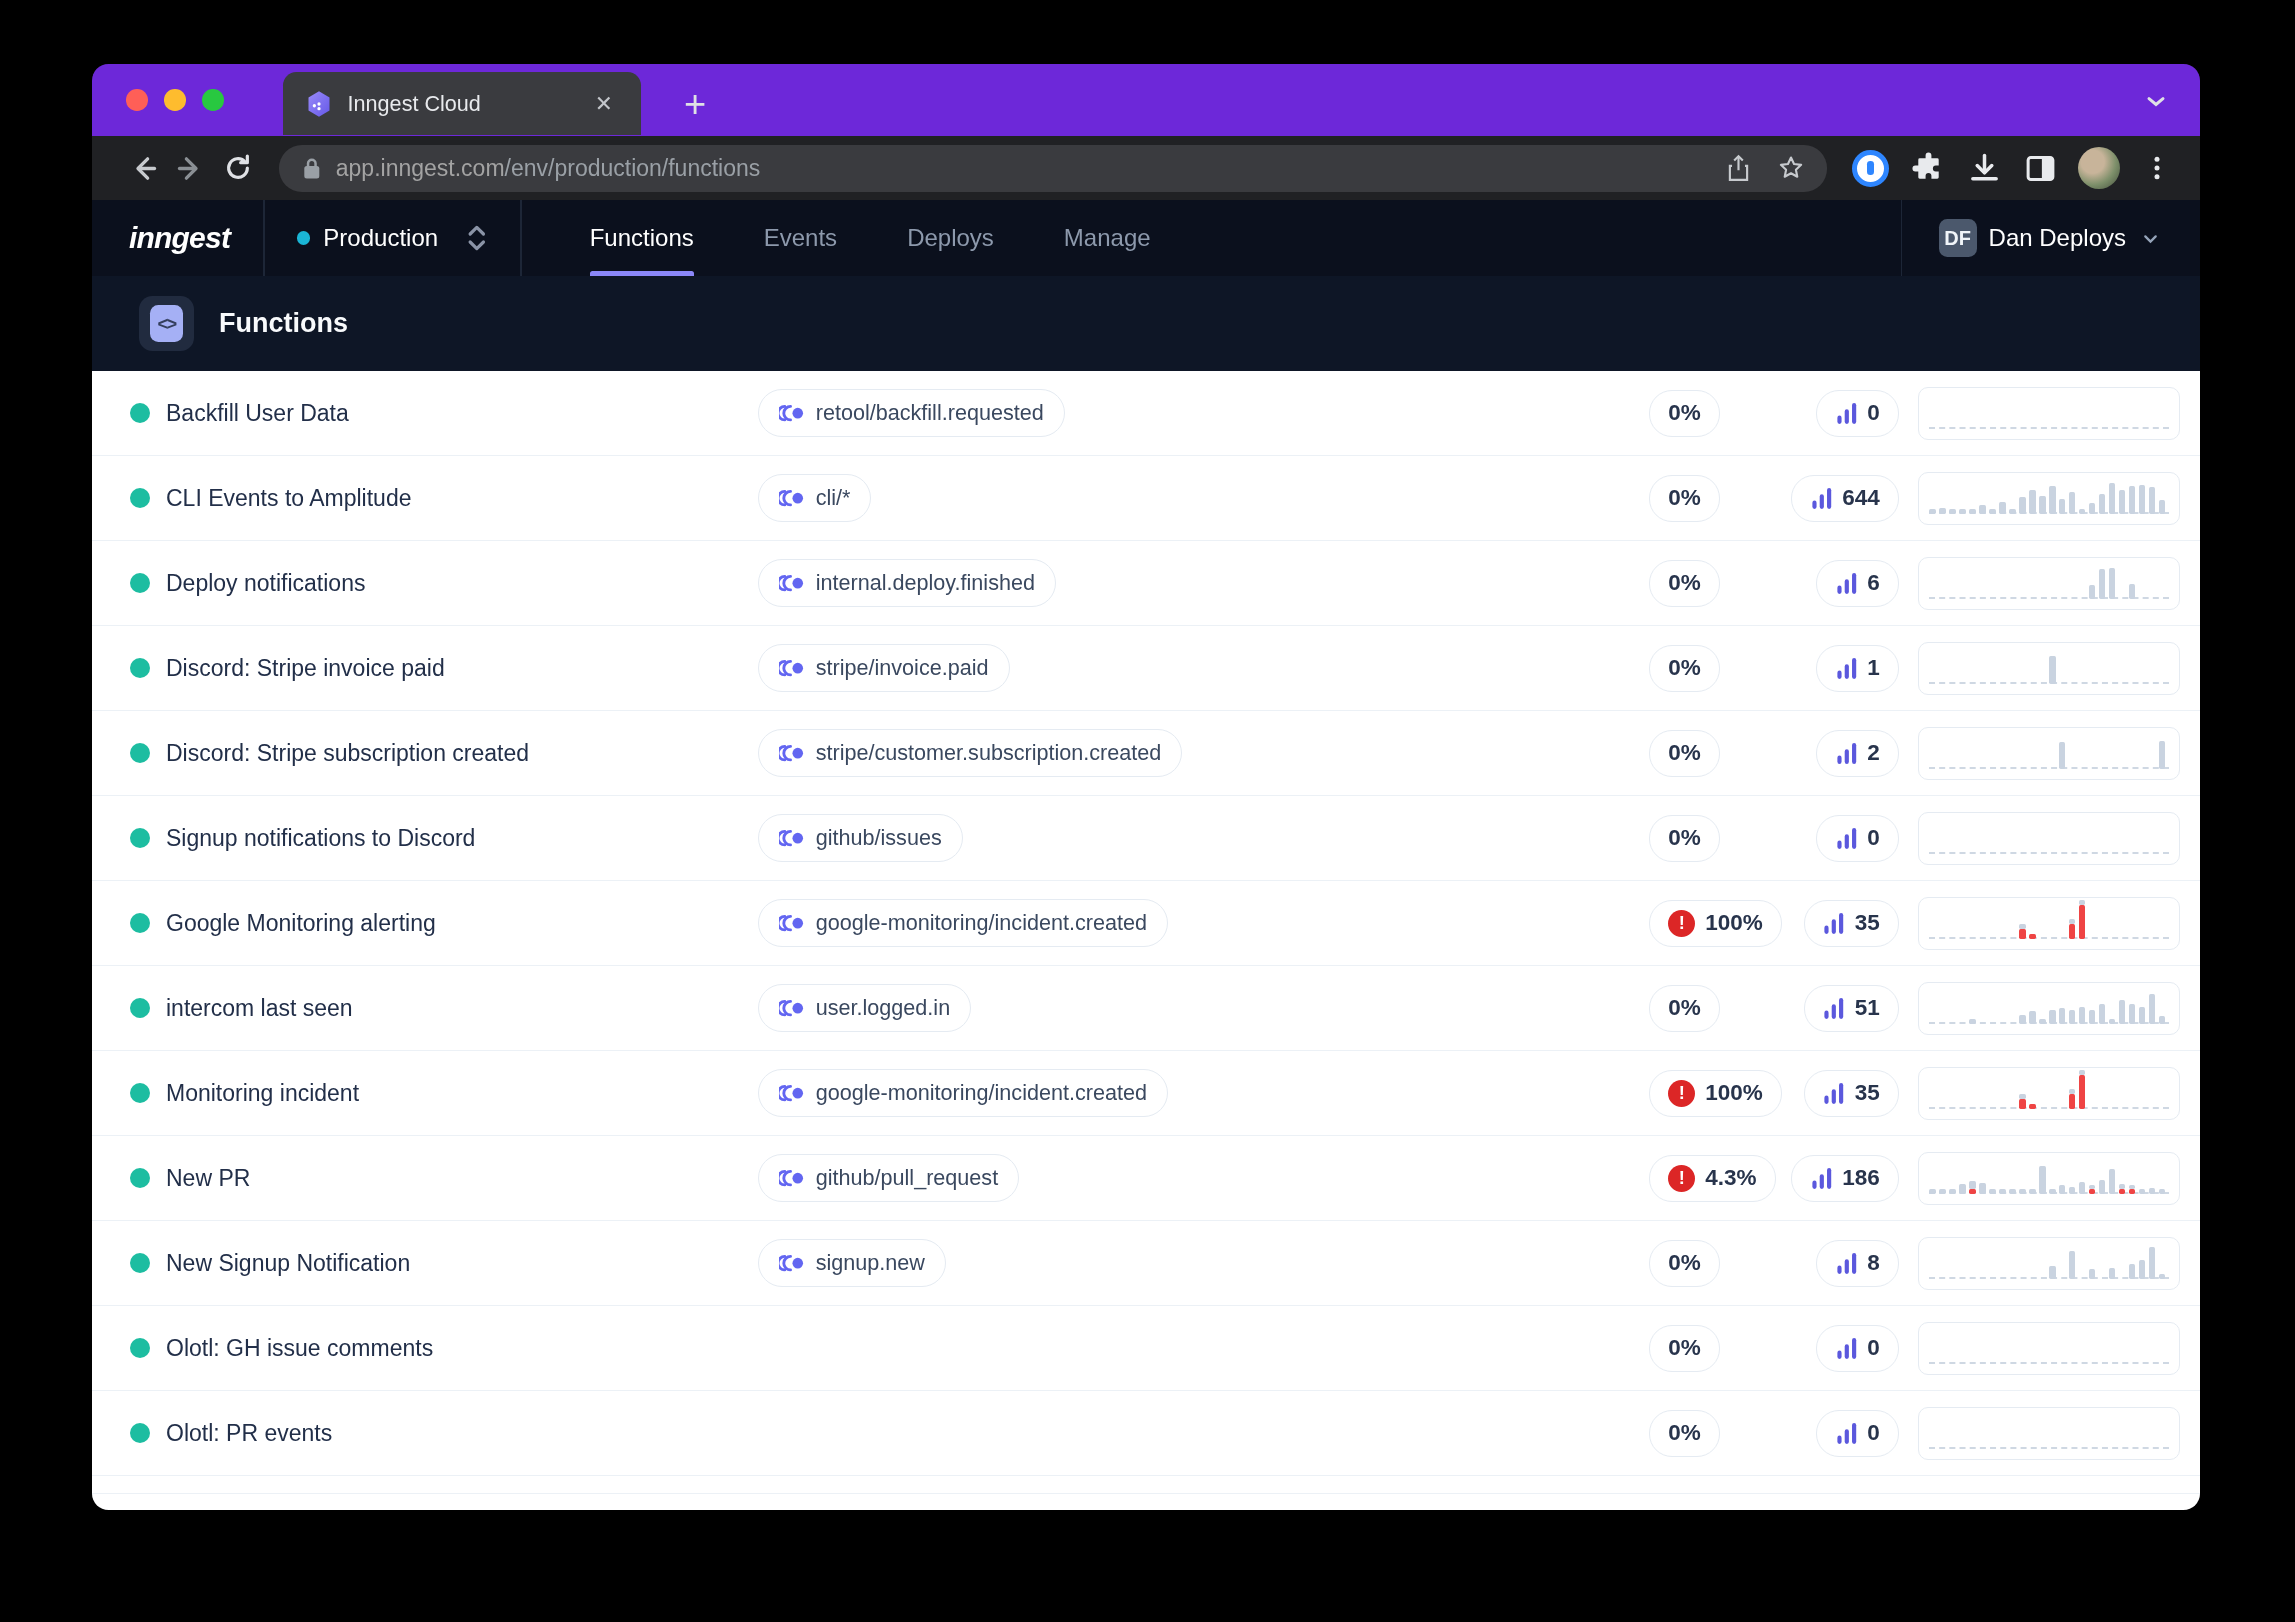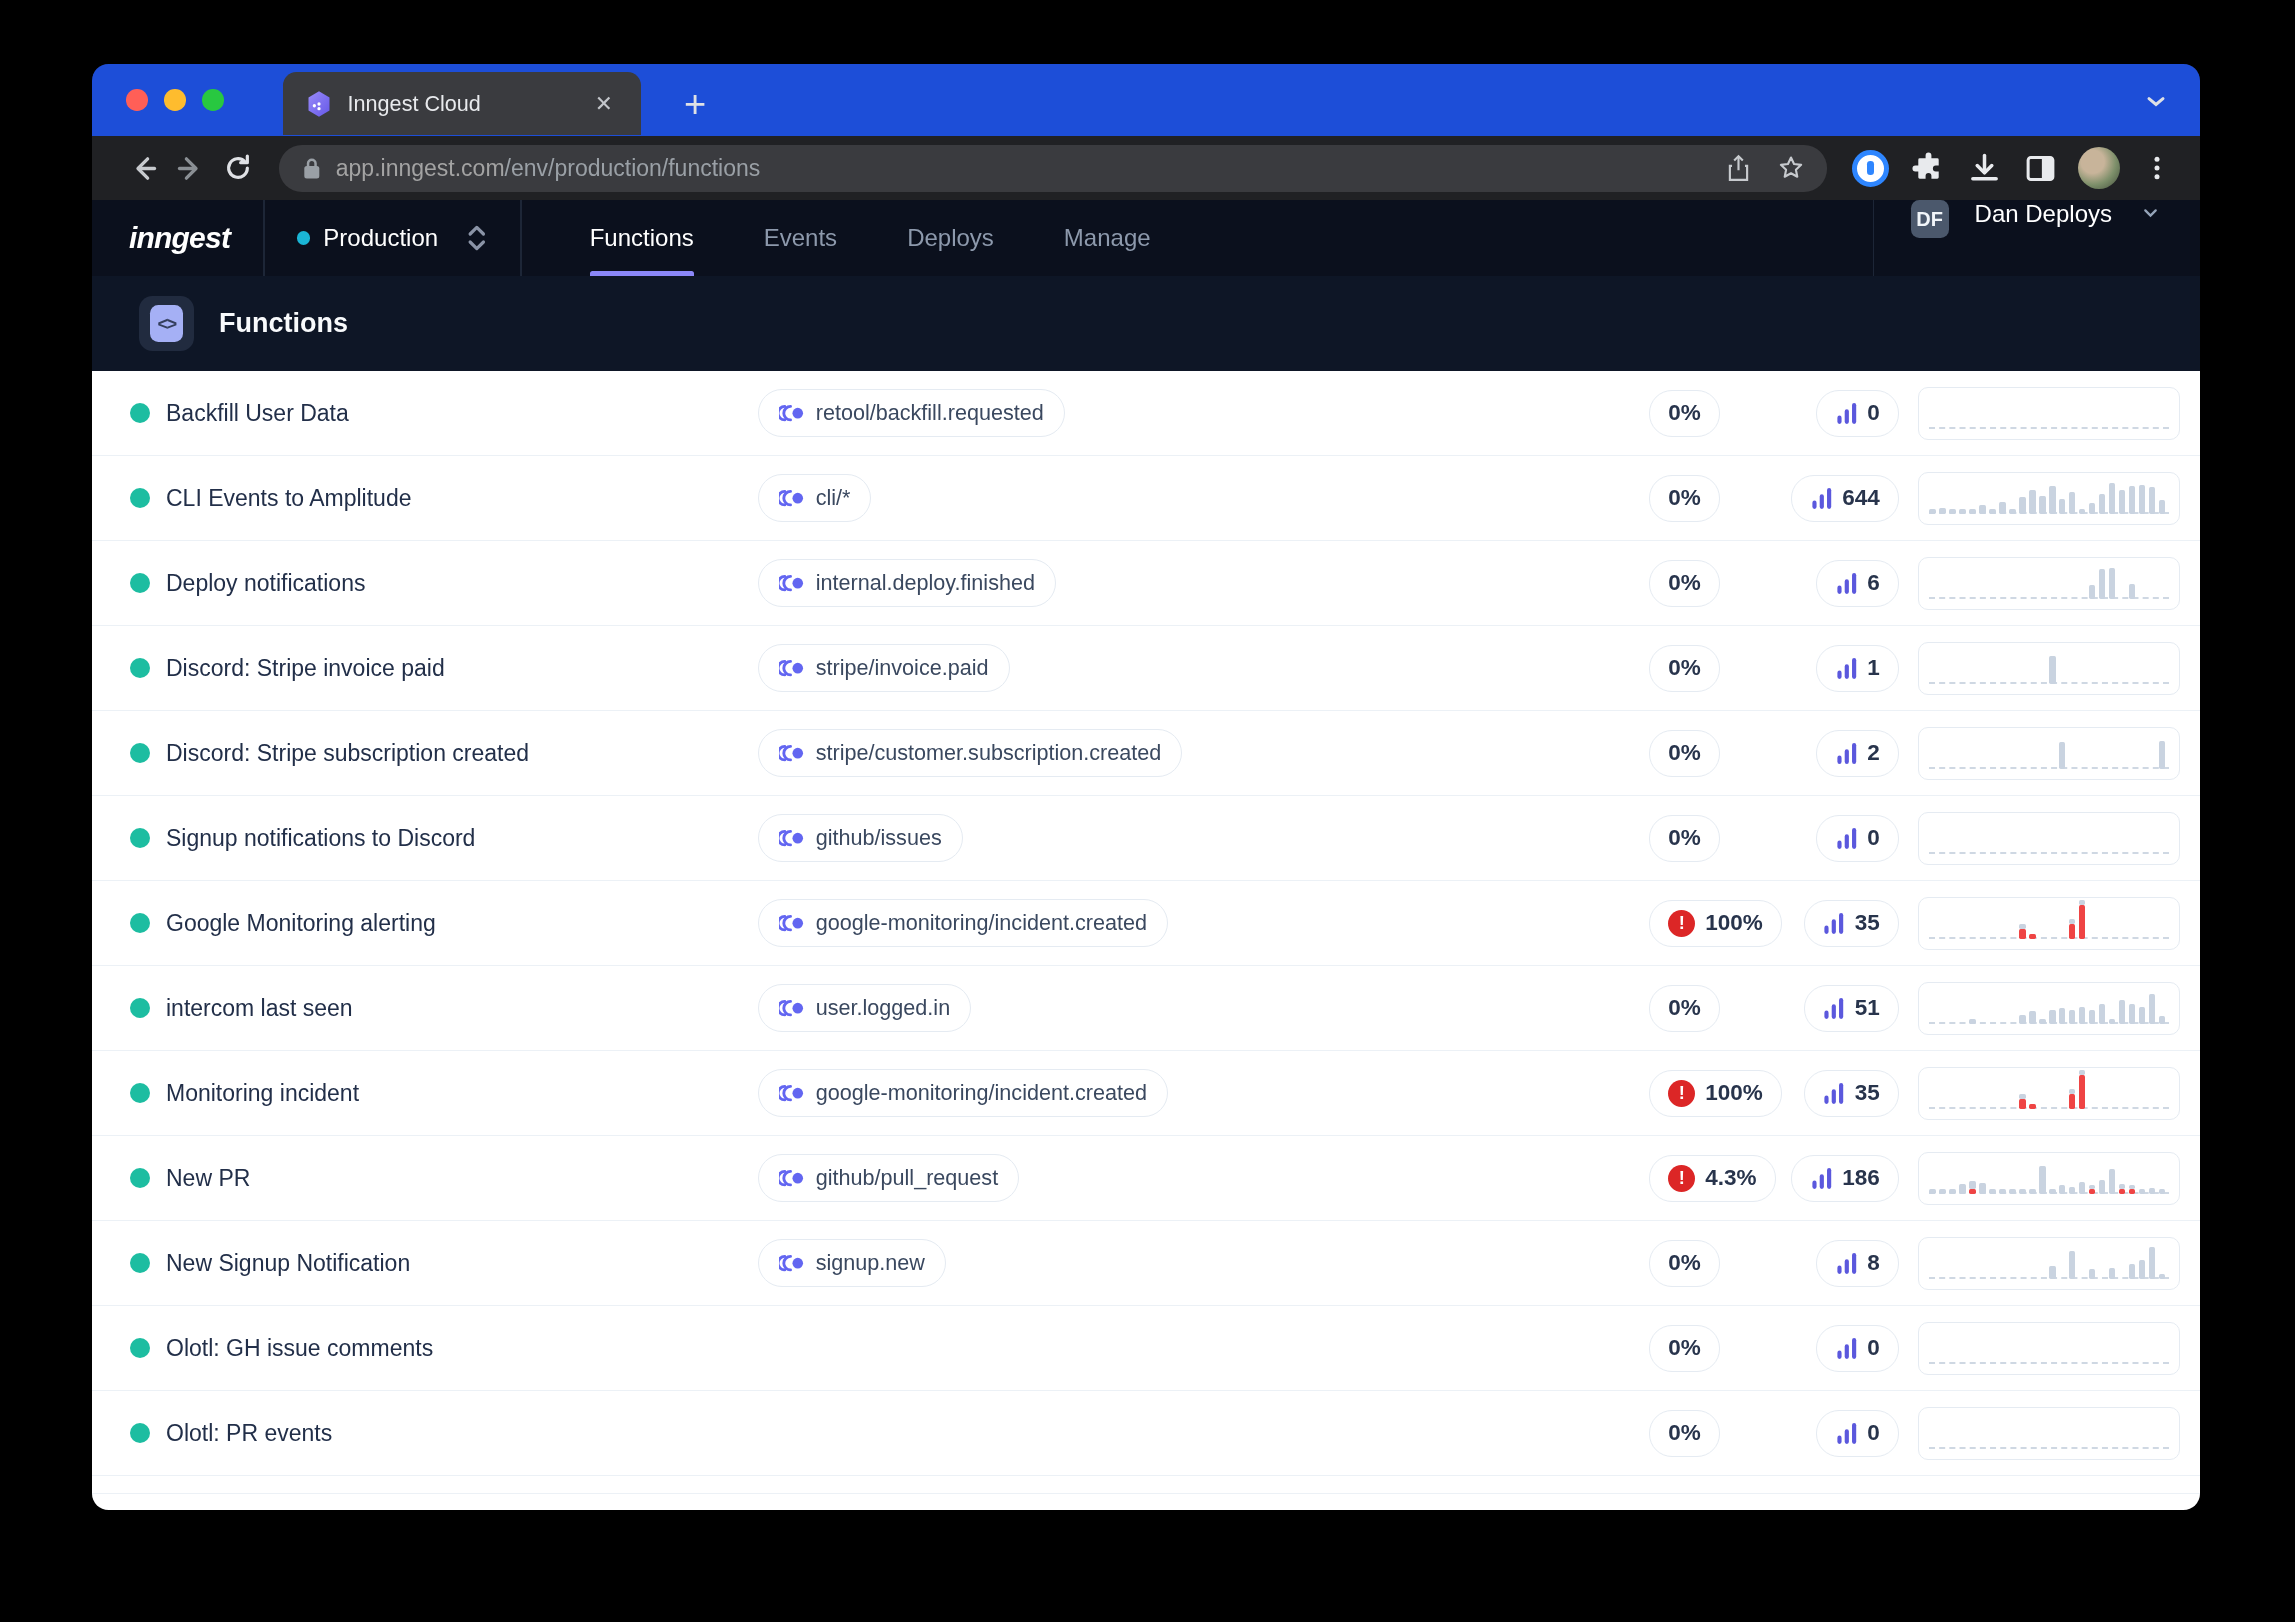--- a/index.html
+++ b/index.html
@@ -5,21 +5,21 @@
   * { margin:0; padding:0; box-sizing:border-box; }
   html,body { width:2295px; height:1623px; background:#000; font-family:"Liberation Sans", sans-serif; }
   .screen { position:relative; width:2295px; height:1623px; background:#000; overflow:hidden; }
 
   
   .window { position:absolute; left:92px; top:64px; width:2108px; height:1446px;
             border-radius:16.6px; overflow:hidden; background:#202124;
             box-shadow:0 25px 67px rgba(0,0,0,.8); }
 
   
-  .tabstrip { position:relative; height:72px; background:#1d4ed8; }
+  .tabstrip { position:relative; height:72px; background:#6d28d9; }
   .traffic { position:absolute; top:25px; left:34px; display:flex; gap:16.6px; }
   .tl { width:21.6px; height:21.6px; border-radius:50%; }
   .tl.red { background:#ff5f57; } .tl.amber { background:#febc2e; } .tl.green { background:#28c840; }
   .tab { position:absolute; left:191px; top:8.3px; width:358px; height:63px; background:#3a3b3f;
          border-radius:13.3px 13.3px 0 0; display:flex; align-items:center; padding:0 21.6px; gap:15px; }
   .favicon { width:28px; height:28px; flex:0 0 auto; }
   .tabtitle { color:#e8eaed; font-size:21.6px; flex:1; white-space:nowrap; overflow:hidden; }
   .tabclose { color:#c3c6cb; font-size:21.6px; padding:3.3px 6.7px; border-radius:6.7px; }
   .newtab { position:absolute; left:578px; top:15px; width:50px; height:50px; color:#dfe1e5;
             font-size:38px; font-weight:300; display:flex; align-items:center; justify-content:center; border-radius:50%; }
@@ -44,21 +44,21 @@
   .vdiv.l { margin-left:33px; }
   .envsel { display:flex; align-items:center; gap:13.3px; padding:0 32px; height:76px; }
   .envdot { width:13.3px; height:13.3px; border-radius:50%; }
   .envname { color:#fff; font-size:24px; }
   .envchev { margin-left:15px; color:#8a93a6; display:flex; }
   .navtabs { display:flex; align-items:stretch; height:76px; margin-left:33px; gap:0; }
   .navtab { display:flex; align-items:center; padding:0 35px; font-size:24px; color:#8d99ac; position:relative; }
   .navtab.active { color:#fff; }
   .navtab.active::after { content:""; position:absolute; left:35px; right:35px; bottom:0; height:5px;
                           background:#8b87f8; border-radius:2.5px 2.5px 0 0; }
-  .account { margin-left:auto; display:flex; align-items:flex-start; gap:26px; padding:0 37px; height:76px; border-left:1.7px solid #1d2637; }
+  .account { margin-left:auto; display:flex; align-items:center; gap:12px; padding:0 37px; height:76px; border-left:1.7px solid #1d2637; }
   .dfbadge { width:38px; height:38px; border-radius:8.3px; background:#4b586c; color:#f1f5f9;
              font-size:20px; font-weight:bold; display:flex; align-items:center; justify-content:center; }
   .uname { color:#fff; font-size:24px; }
   .uchev { color:#94a3b8; display:flex; }
 
   
   .pagehead { height:95px; background:#0e1626; display:flex; align-items:center; padding:0 0 0 47px; gap:25px; }
   .ph-iconouter { width:55px; height:55px; background:#212b3f; border-radius:13.3px;
                   display:flex; align-items:center; justify-content:center; }
   .ph-iconinner { width:33px; height:37px; background:#a5b0f5; border-radius:8.3px; color:#343e5c;

